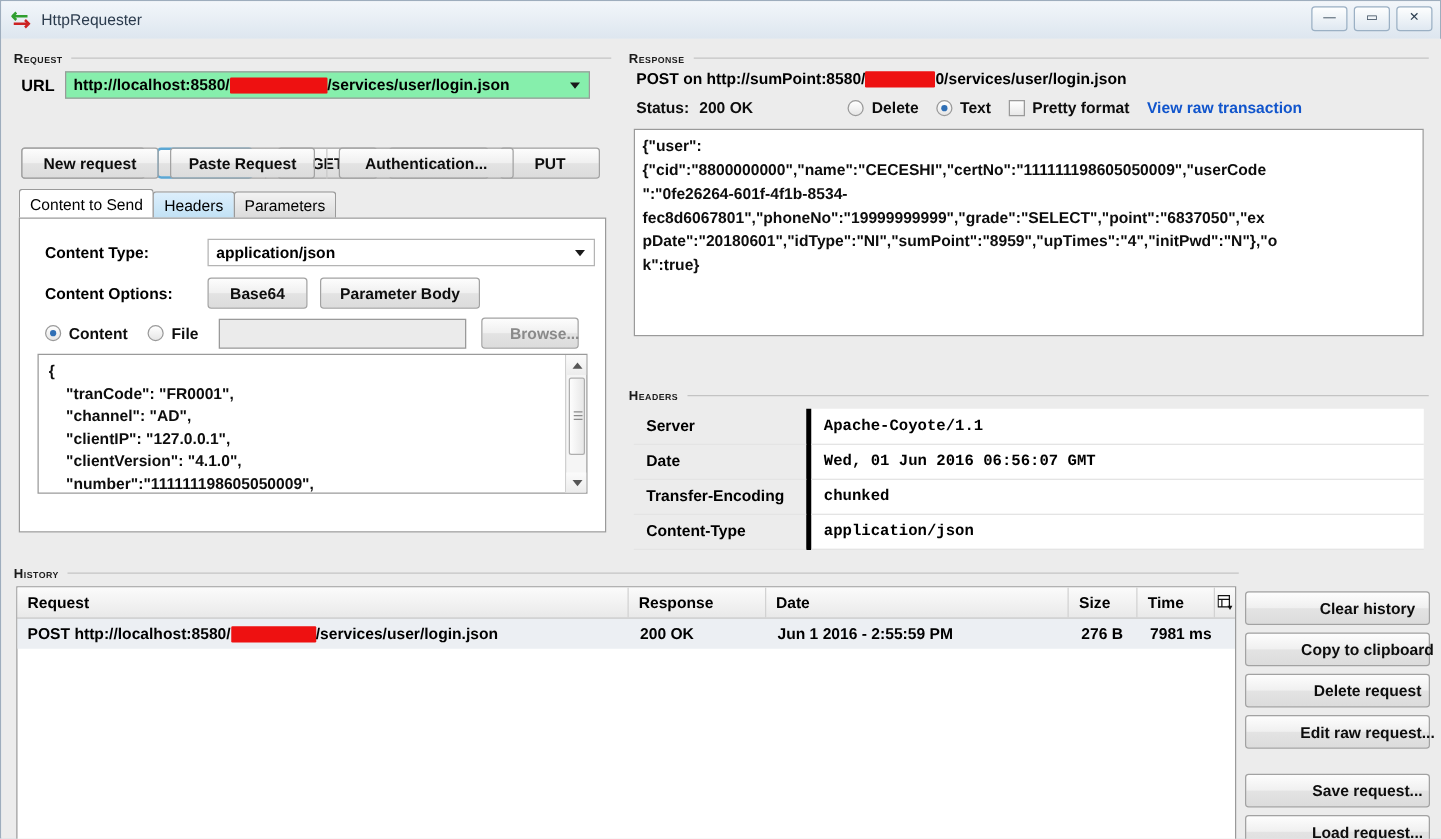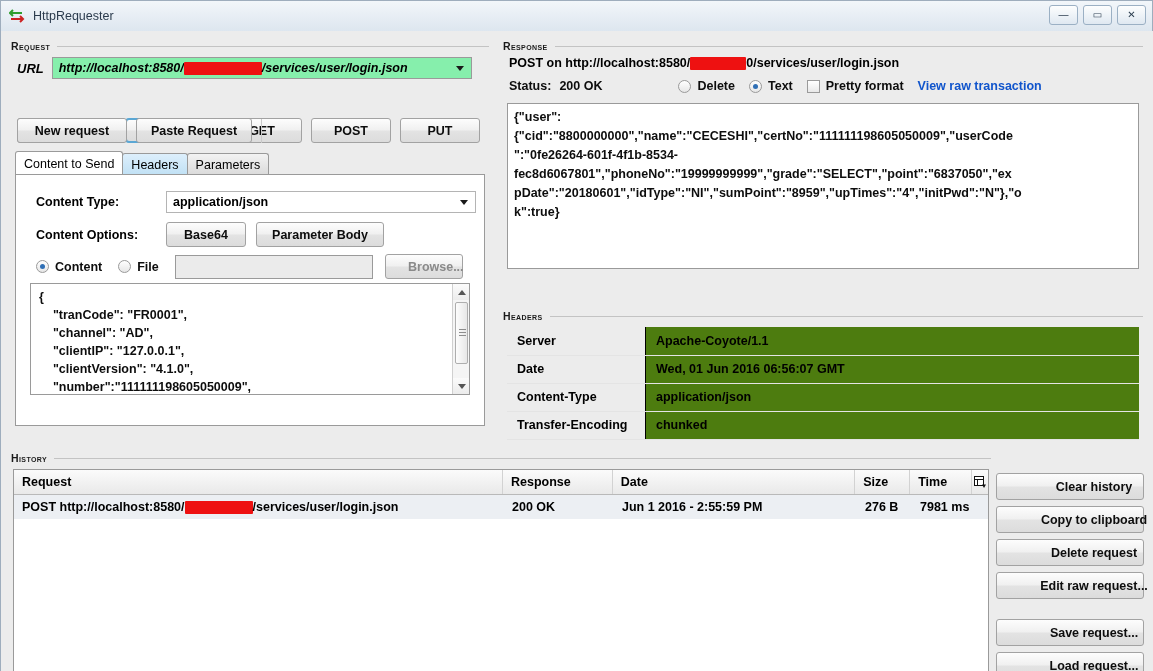--- a/index.html
+++ b/index.html
@@ -155,21 +155,21 @@
     border: 1px solid #9a9a9a;
     background: linear-gradient(#ffffff, #e8e8e8);
     box-sizing: border-box;
     flex: 0 0 auto;
   }
   .lbl-bold { font-size: 12.5px; font-weight: bold; color: #0d0d0d; white-space: nowrap; }
 
   
   #req-group { left: 10px; top: 8px; width: 478px; height: 390px; }
 
-  #url-row { position: absolute; left: 6px; top: 18px; display: flex; align-items: center; font-style: italic; }
+  #url-row { position: absolute; left: 6px; top: 18px; display: flex; align-items: center; }
   #url-label { font-size: 13px; font-weight: bold; margin-right: 8px; }
   #url-combo { width: 420px; height: 22px; }
   .redact {
     background: #ee1111;
     height: 13px;
     display: inline-block;
     border-radius: 1px;
   }
   #url-text { display: flex; align-items: center; font-size: 12.5px; font-weight: bold; overflow: hidden; white-space: nowrap; }
 
@@ -287,21 +287,21 @@
     width: 632px;
     border-collapse: collapse;
   }
   #hdr-table tr { height: 28px; }
   #hdr-table td {
     font-size: 12.5px; font-weight: bold;
     padding: 0 0 0 10px;
     border-bottom: 1px solid #e4e4e4;
   }
   #hdr-table td.k { width: 128px; background: #ececec; }
-  #hdr-table td.v { background: #4d7c0f; border-left: 1px solid #000000; }
+  #hdr-table td.v { background: #ffffff; border-left: 4px solid #000000; font-family: Liberation Mono, monospace; }
 
   
   #hist-group { left: 10px; top: 420px; width: 980px; height: 243px; }
   #hist-table-wrap {
     position: absolute; left: 2px; top: 18px;
     width: 976px; height: 215px;
     background: #ffffff;
     border: 1px solid #9a9a9a;
     box-sizing: border-box;
   }
@@ -405,20 +405,21 @@
         <div class="btn" style="width:80px;height:25px;margin-right:9px">GET</div>
         <div class="btn" style="width:80px;height:25px;margin-right:9px">POST</div>
         <div class="btn" style="width:80px;height:25px">PUT</div>
       </div>
 
       
       <div id="action-row">
         <div class="btn" style="width:110px;height:25px">New request</div>
         <div class="btn" style="width:116px;height:25px;margin-left:9px">Paste Request</div>
         <div class="vsep"></div>
+        <div class="btn" style="width:140px;height:25px">Authentication...</div>
       </div>
 
       
       <div id="tabs">
         <div class="tab active">Content to Send</div>
         <div class="tab hover">Headers</div>
         <div class="tab">Parameters</div>
       </div>
 
       <div id="tab-body">
@@ -470,21 +471,21 @@
           </div>
         </div>
       </div>
     </div>
 
     <div class="titled-group" id="resp-group">
       <div class="group-line"></div>
       <div class="panel-title group-label">Response</div>
 
       <div id="resp-url">
-        <span>POST on http://localhost:8580/</span>
+        <span>POST on http://sumPoint:8580/</span>
           <span class="redact" style="width:56px"></span>
           <span>0/services/user/login.json</span>
       </div>
 
       <div id="status-row">
         <span class="lbl-bold">Status:</span>
         <span class="lbl-bold" style="margin-left:8px">200 OK</span>
         <span class="radio" style="margin-left:76px"></span>
         <span class="lbl-bold" style="margin-left:6px">Delete</span>
         <span class="radio on" style="margin-left:14px"></span>
@@ -511,26 +512,26 @@
         <tbody>
             <tr>
           <td class="k">Server</td>
           <td class="v">Apache-Coyote/1.1</td>
         </tr>
         <tr>
           <td class="k">Date</td>
           <td class="v">Wed, 01 Jun 2016 06:56:07 GMT</td>
         </tr>
         <tr>
+          <td class="k">Transfer-Encoding</td>
+          <td class="v">chunked</td>
+        </tr>
+        <tr>
           <td class="k">Content-Type</td>
           <td class="v">application/json</td>
-        </tr>
-        <tr>
-          <td class="k">Transfer-Encoding</td>
-          <td class="v">chunked</td>
         </tr>
       </tbody>
         </table>
     </div>
 
     <div class="titled-group" id="hist-group">
       <div class="group-line"></div>
       <div class="panel-title group-label">History</div>
 
       <div id="hist-table-wrap">

